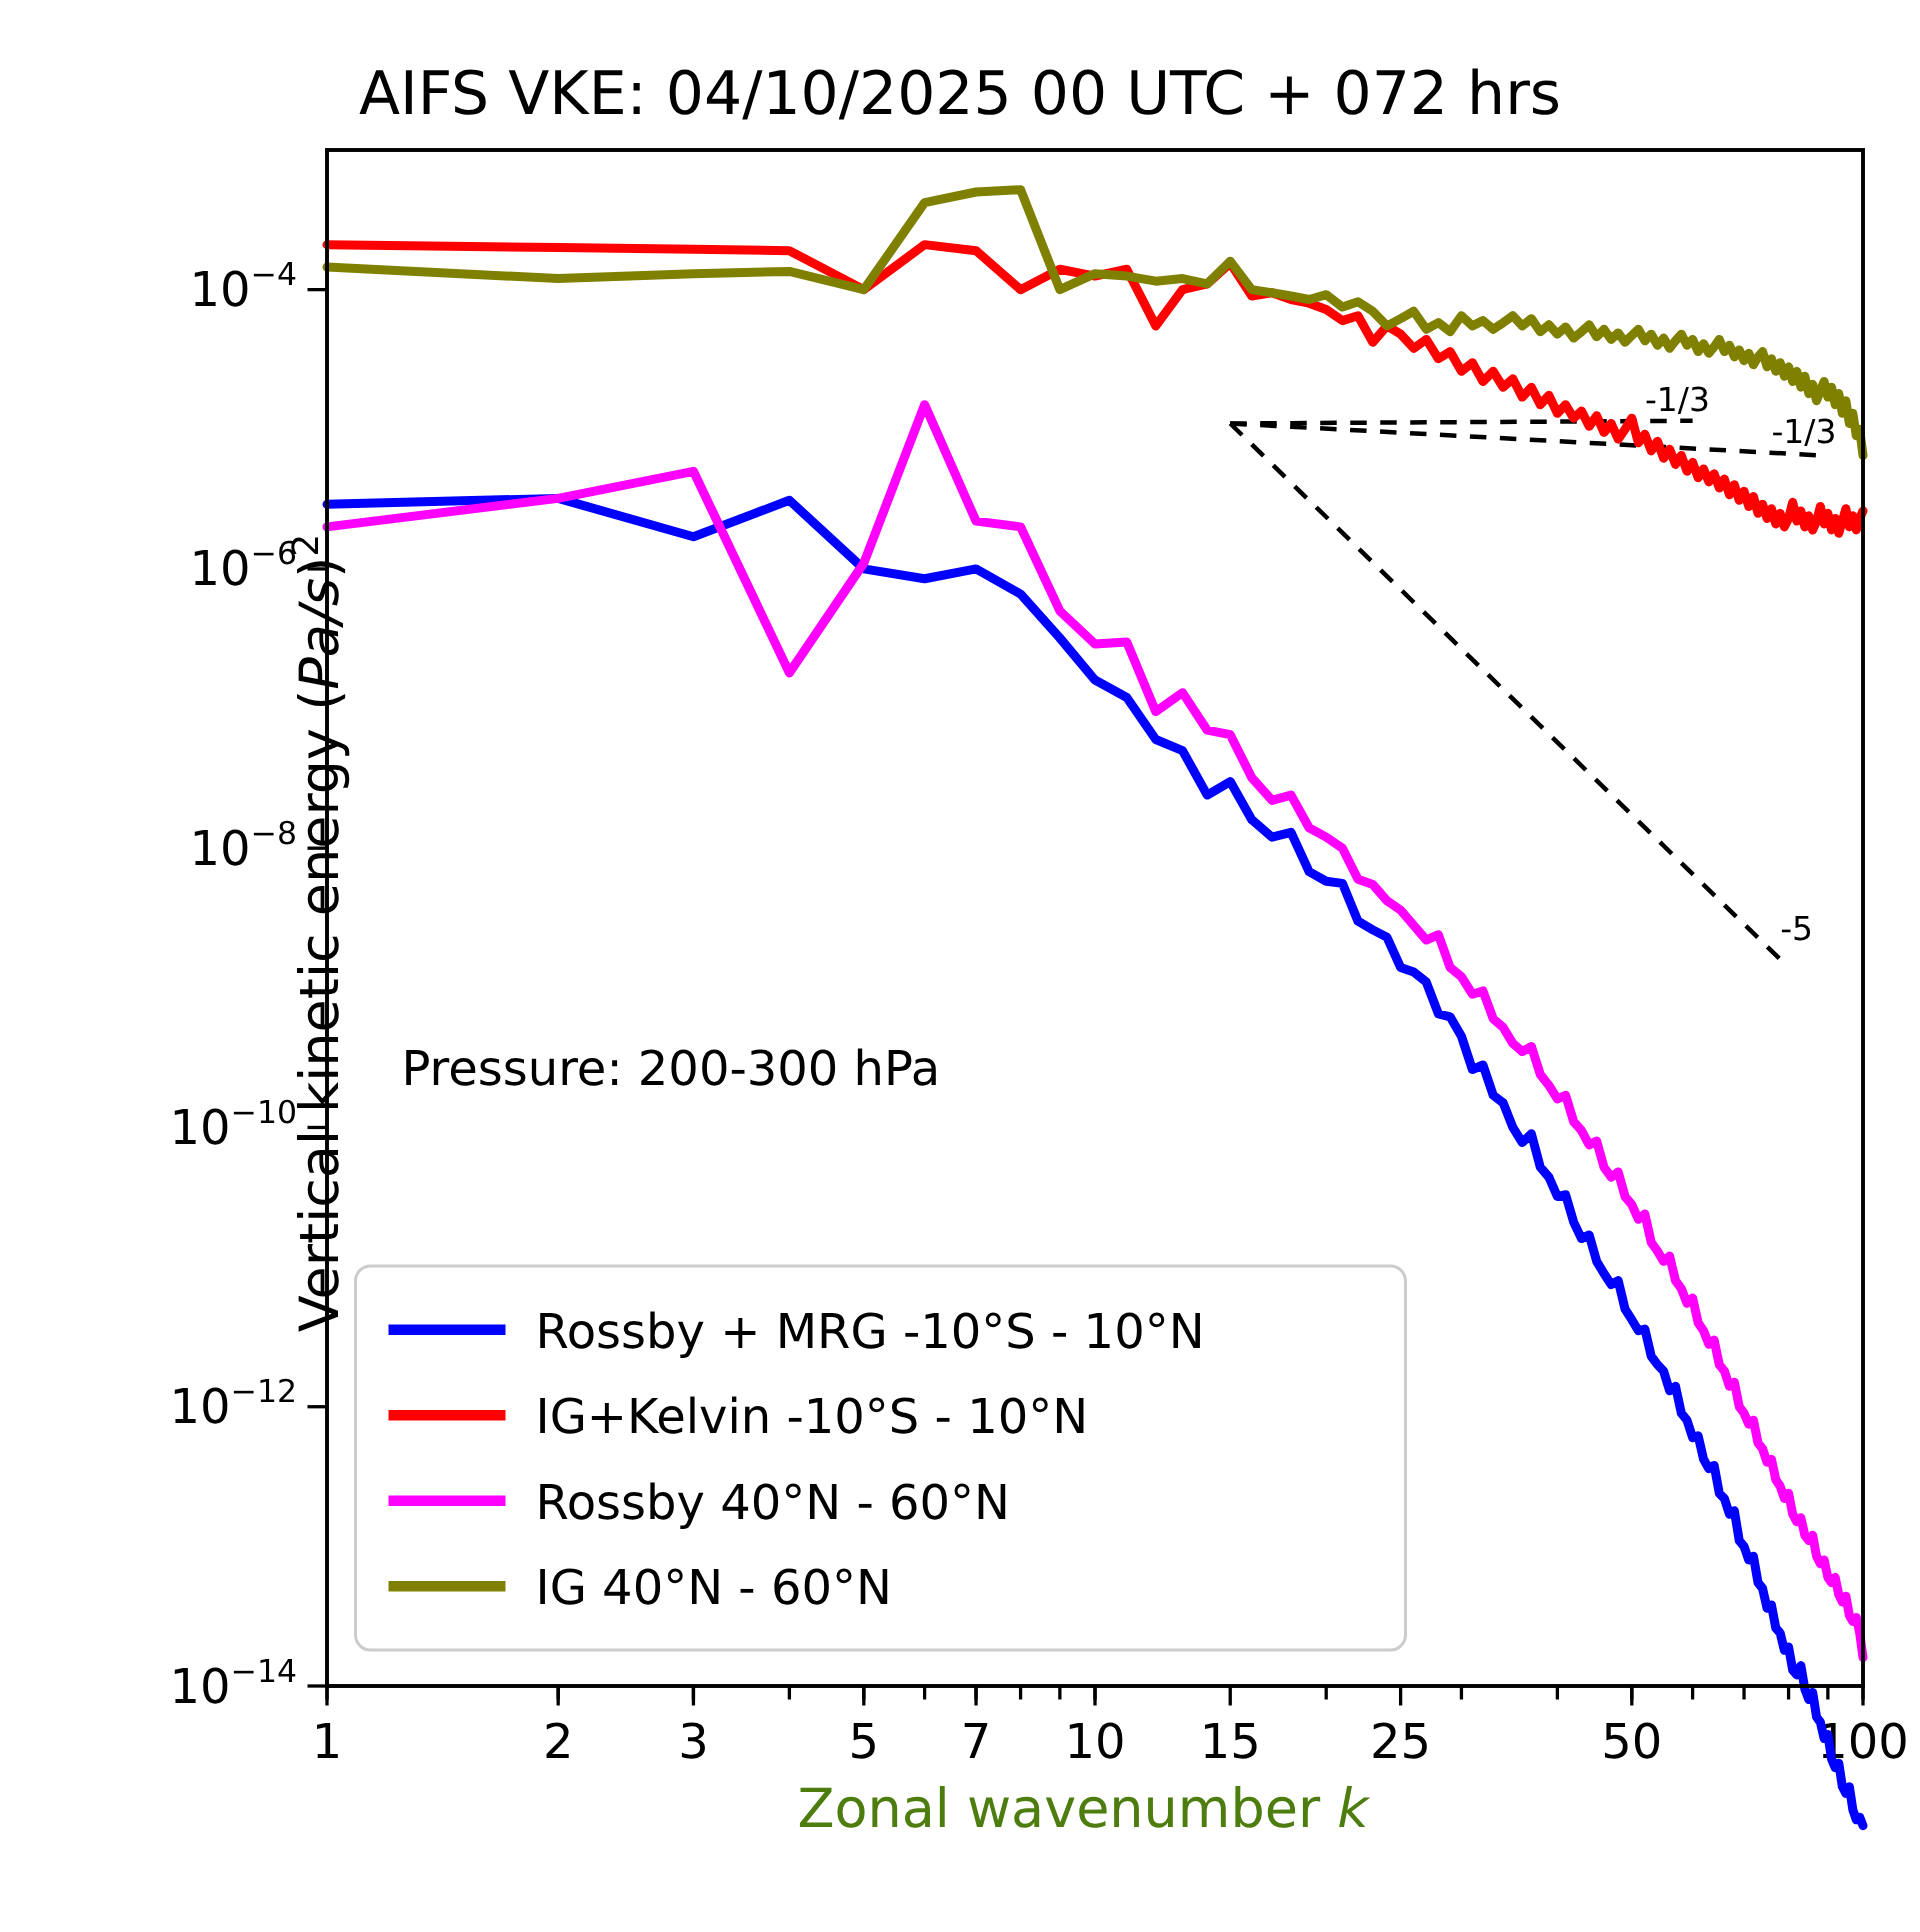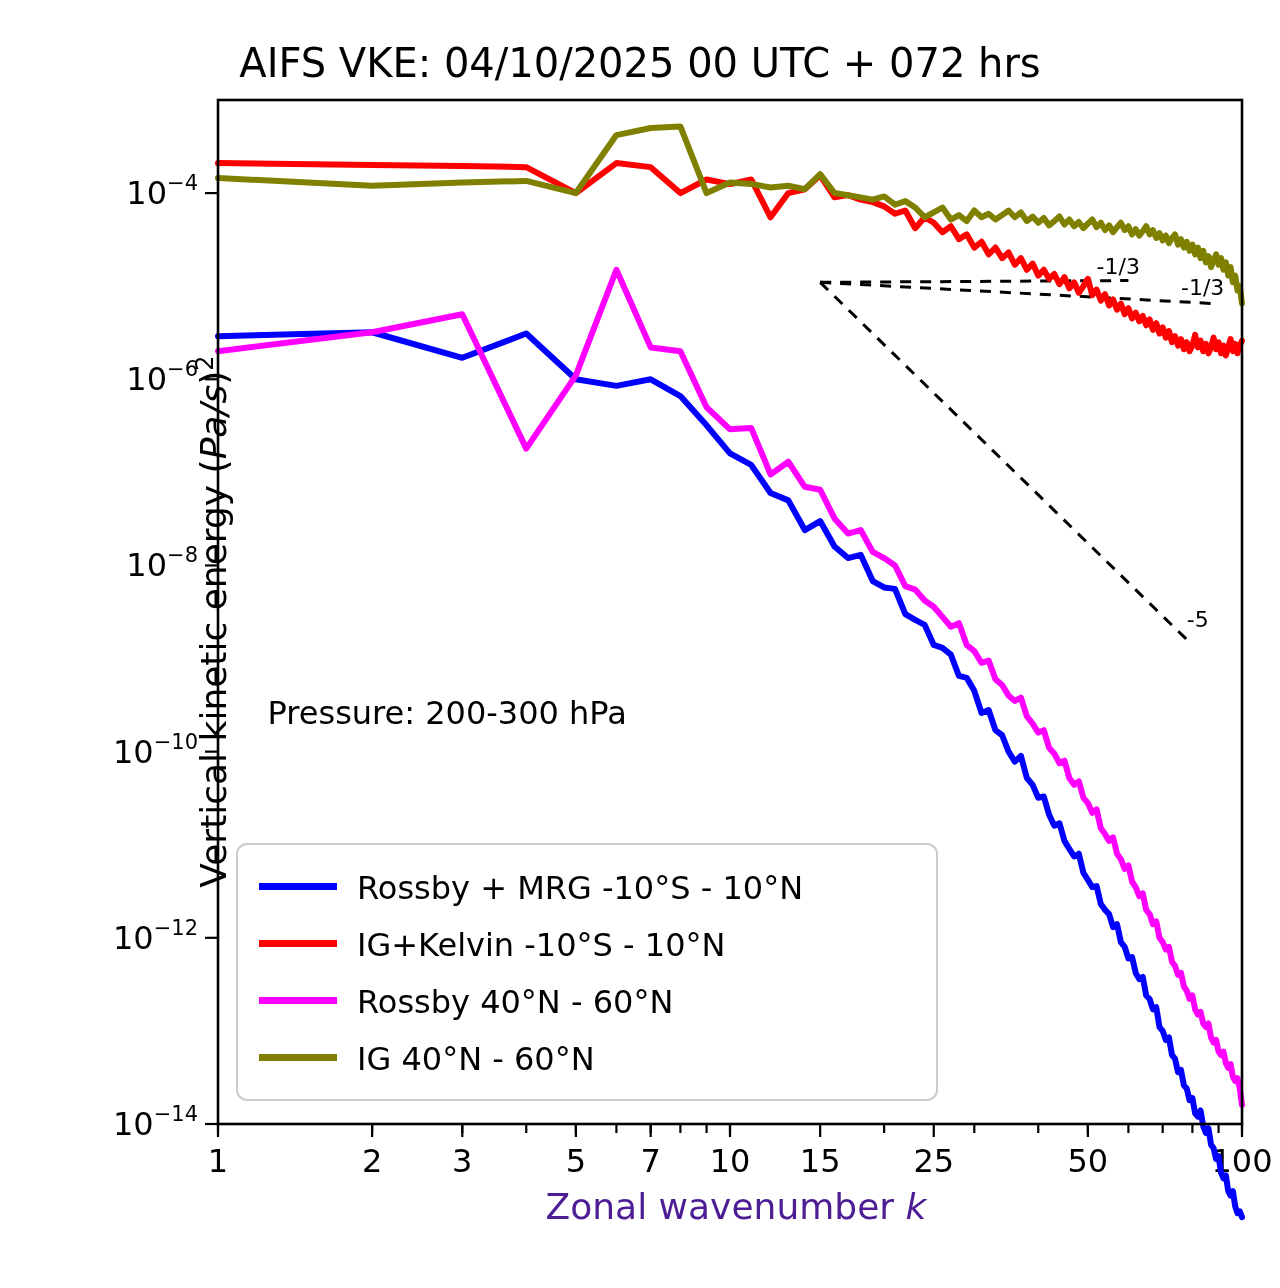--- a/index.html
+++ b/index.html
@@ -19,22 +19,22 @@
     width:1000px;
     transform:rotate(-90deg);
     transform-origin:center center;
     text-align:center;font-size:36px;color:#000;
     pointer-events:none;
   }
   .ylabel .it{font-style:italic;}
   .ylabel .sup{font-size:24px;vertical-align:super;}
 
   .xlabel{
-    position:absolute;left:224px;top:1186px;width:1024px;
-    text-align:center;font-size:36px;color:#4c1d95;
+    position:absolute;left:210px;top:1186px;width:1024px;
+    text-align:center;font-size:36px;color:#4d7c0f;
   }
   .xlabel .it{font-style:italic;}
 
   svg#plot{position:absolute;left:0;top:0;width:1280px;height:1288px;}
 
   .tick-text{font-family:"DejaVu Sans","Liberation Sans",sans-serif;
              font-size:32px;fill:#000;}
   .ann-text{font-family:"DejaVu Sans","Liberation Sans",sans-serif;
             font-size:22px;fill:#000;}
   .press-text{font-family:"DejaVu Sans","Liberation Sans",sans-serif;

